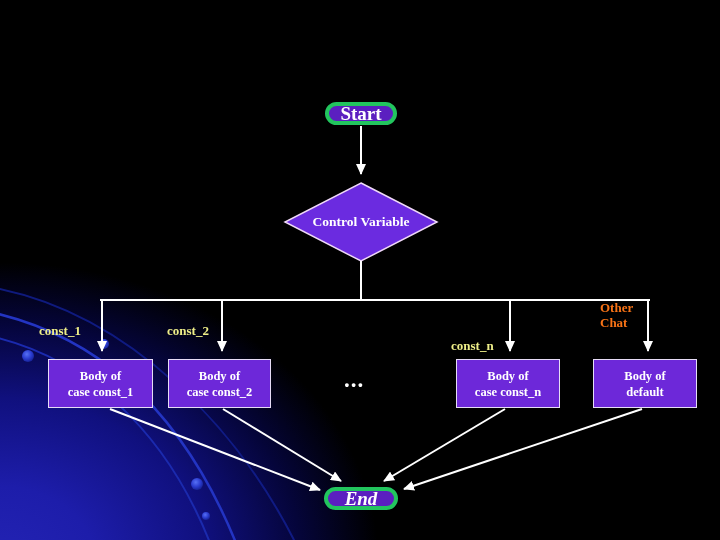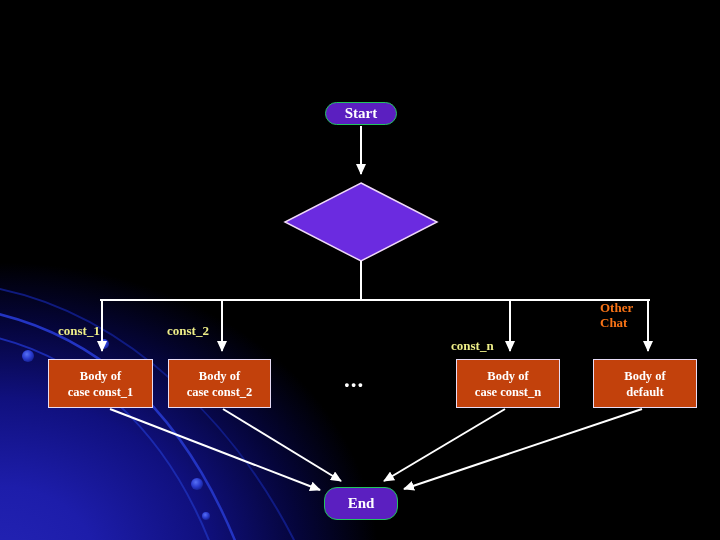--- a/index.html
+++ b/index.html
@@ -14,40 +14,40 @@
   }
   #bg-arcs,#connectors{position:absolute;left:0;top:0;width:720px;height:540px;}
   .slide-title{
     position:absolute;left:0;top:22px;width:720px;text-align:center;
     font-family:"Liberation Sans",sans-serif;font-weight:bold;
     font-size:33px;letter-spacing:2px;color:#ABABAB;
     text-shadow:2px 2px 2px rgba(70,70,70,0.45);
   }
   .pill{
     position:absolute;box-sizing:border-box;
-    background:#5B1FC0;border:1px solid #22c55e;border-radius:13px;
+    background:#5B1FC0;border:4px solid #22c55e;border-radius:13px;
     display:flex;align-items:center;justify-content:center;
-    color:#fff;font-weight:bold;font-size:15px;
+    color:#fff;font-weight:bold;font-size:19px;
   }
   #start-pill{left:325px;top:102px;width:72px;height:23px;}
-  #end-pill{left:324px;top:487px;width:74px;height:33px;}
+  #end-pill{left:324px;top:487px;width:74px;height:23px;font-style:italic;}
   .decision-label{
     position:absolute;left:285px;top:214px;width:152px;text-align:center;
     color:#fff;font-weight:bold;font-size:13.5px;
   }
   .case-label{
     position:absolute;color:#EEEE88;font-weight:bold;font-size:13px;line-height:15px;
   }
-  #case-label-1{left:58px;top:323px;}
+  #case-label-1{left:39px;top:323px;}
   #case-label-2{left:167px;top:323px;}
   #case-label-n{left:451px;top:338px;}
   #other-value-label{left:600px;top:300px;color:#f97316;}
   .body-box{
     position:absolute;box-sizing:border-box;top:359px;height:49px;
-    background:#c2410c;border:1.5px solid #E6DCF6;
+    background:#6d28d9;border:1.5px solid #E6DCF6;
     display:flex;flex-direction:column;align-items:center;justify-content:center;
     color:#fff;font-weight:bold;font-size:12.5px;line-height:16px;text-align:center;
   }
   #body-box-1{left:48px;width:105px;}
   #body-box-2{left:168px;width:103px;}
   #body-box-n{left:456px;width:104px;}
   #body-box-default{left:593px;width:104px;}
   .ellipsis{
     position:absolute;left:336px;top:367px;width:36px;text-align:center;
     color:#fff;font-weight:bold;font-size:23px;letter-spacing:1px;
@@ -101,20 +101,21 @@
     <line x1="110" y1="409" x2="320" y2="490" stroke="#FFFFFF" stroke-width="2" marker-end="url(#arrow)"></line>
     <line x1="223" y1="409" x2="341" y2="481" stroke="#FFFFFF" stroke-width="2" marker-end="url(#arrow)"></line>
     <line x1="505" y1="409" x2="384" y2="481" stroke="#FFFFFF" stroke-width="2" marker-end="url(#arrow)"></line>
     <line x1="642" y1="409" x2="404" y2="489" stroke="#FFFFFF" stroke-width="2" marker-end="url(#arrow)"></line>
   </svg>
 
   <div id="start-pill" class="pill">
     <span>Start</span>
   </div>
 
+  <div class="decision-label">Control Variable</div>
 
   <div id="case-label-1" class="case-label">const_1</div>
   <div id="case-label-2" class="case-label">const_2</div>
   <div id="case-label-n" class="case-label">const_n</div>
   <div id="other-value-label" class="case-label">
     <div>Other</div>
     <div>Chat</div>
   </div>
 
   <div id="body-box-1" class="body-box">

